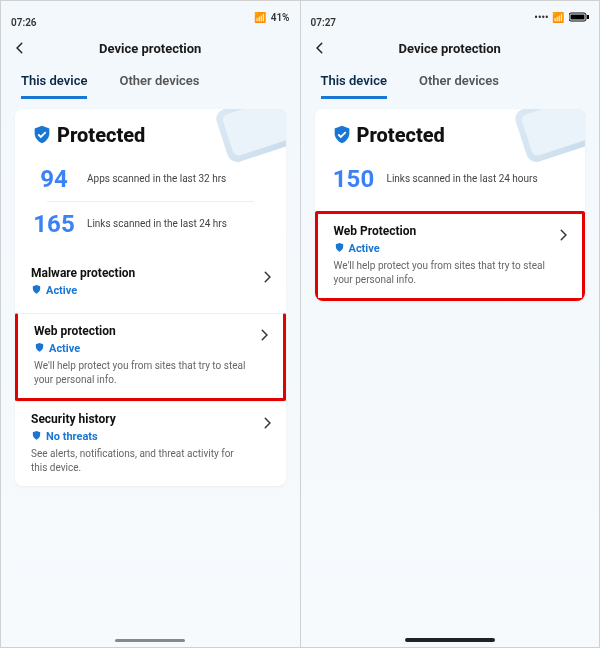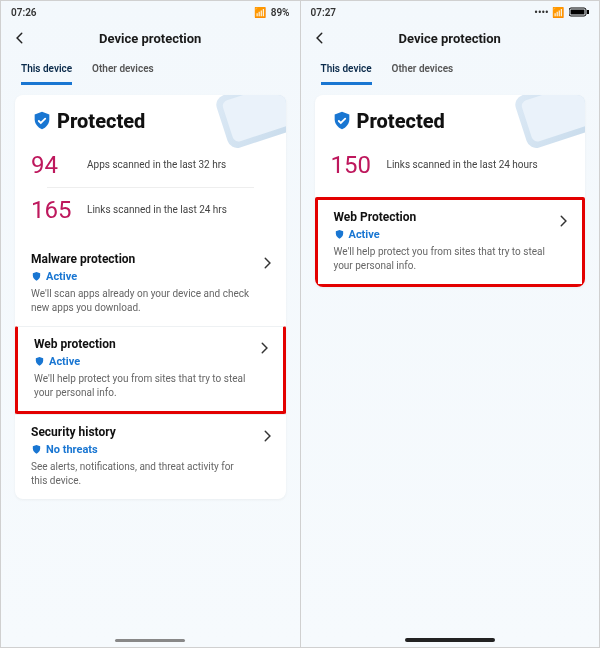--- a/index.html
+++ b/index.html
@@ -1,58 +1,58 @@
 <!DOCTYPE html>
 <html><head>
 <meta charset="utf-8">
 <style>
   * { box-sizing: border-box; margin: 0; padding: 0; font-family: -apple-system, "Segoe UI", Roboto, Arial, sans-serif; }
   body { width: 600px; height: 648px; background: #fff; display: flex; border: 1px solid #d0d0d0; }
   .phone { flex: 1; background: linear-gradient(180deg,#f3f8fc 0%,#f6fafd 100%); display: flex; flex-direction: column; position: relative; overflow: hidden; }
   .phone + .phone { border-left: 1px solid #d0d0d0; }
-  .statusbar { height: 22px; display: flex; align-items: center; justify-content: space-between; padding: 8px 10px; font-size: 10px; font-weight: 600; color: #333; }
+  .statusbar { height: 22px; display: flex; justify-content: space-between; padding: 16px 10px; font-size: 10px; font-weight: 600; color: #333; }
   .statusbar .right { display: flex; align-items: center; gap: 4px; }
   .titlebar { display: flex; align-items: center; padding: 6px 10px 10px 10px; position: relative; justify-content: center; }
   .back { width: 18px; height: 18px; display: flex; align-items: center; justify-content: center; cursor: pointer; }
   .title { flex: 1; text-align: center; font-size: 13px; font-weight: 700; color: #1a1a1a; margin-left: -18px; }
-  .tabs { display: flex; gap: 20px; padding: 0 20px; font-size: 10px; }
+  .tabs { display: flex; gap: 32px; padding: 0 20px; font-size: 13px; }
   .tab { padding: 6px 0 8px 0; color: #555; font-weight: 600; cursor: pointer; border-bottom: 3px solid transparent; }
   .tab.active { color: #0a2a4a; border-bottom-color: #1976d2; }
   .card { margin: 10px 14px 0 14px; background: #fff; border-radius: 8px; box-shadow: 0 1px 3px rgba(0,0,0,0.05); position: relative; overflow: hidden; }
   .phone-illus { position: absolute; top: -12px; right: -24px; width: 90px; height: 55px; background: linear-gradient(135deg,#dce9f5,#c5d9ea); border-radius: 10px; transform: rotate(-18deg); }
   .phone-illus::after { content:""; position:absolute; inset:6px; background:#eaf2fa; border-radius:6px; }
   .hero { padding: 14px 16px 10px 16px; }
   .hero-top { display: flex; align-items: center; gap: 4px; }
   .shield-lg { width: 22px; height: 22px; }
   .hero-title { font-size: 20px; font-weight: 800; color: #111; }
   .stats { padding: 2px 16px 12px 16px; }
   .stat-row { display: flex; align-items: center; gap: 10px; padding: 6px 0; }
-  .stat-num { font-size: 24px; font-weight: 400; color: #be185d; min-width: 46px; }
+  .stat-num { font-size: 24px; font-weight: 700; color: #3b82f6; min-width: 46px; text-align: center; }
   .stat-text { font-size: 10px; color: #444; line-height: 1.25; }
   .divider { height:1px; background:#eee; margin: 2px 16px; }
   .section { padding: 10px 22px 12px 16px; position: relative; }
   .section + .section { border-top: 1px solid #eef1f3; }
   .sec-title { font-size: 12px; font-weight: 700; color: #111; margin-bottom: 4px; }
-  .sec-status { display: flex; align-items: center; gap: 4px; font-size: 11px; font-weight: 700; color: #1976d2; margin-bottom: 4px; }
+  .sec-status { display: flex; align-items: flex-start; gap: 4px; font-size: 11px; font-weight: 700; color: #1976d2; margin-bottom: 4px; }
   .sec-desc { font-size: 10px; color: #666; line-height: 1.35; max-width: 220px; }
   .chev { position: absolute; right: 12px; top: 14px; width: 14px; height: 14px; }
   .highlight { border: 3px solid #e30000; border-radius: 2px; }
   .homebar { position: absolute; bottom: 5px; left: 50%; transform: translateX(-50%); width: 90px; height: 4px; background: #222; border-radius: 2px; }
   .homebar.android { width: 70px; height: 3px; background: #888; }
   svg { display: block; }
 </style>
 </head>
 <body>
 
 <div class="phone">
   <div class="statusbar">
     <span>07:26</span>
     <span class="right">
       <span>📶</span>
-      <span>89%</span>
+      <span>41%</span>
     </span>
   </div>
   <div class="titlebar">
     <span class="back">
       <svg viewBox="0 0 24 24" width="14" height="14">
           <path d="M15 4l-8 8 8 8" stroke="#222" stroke-width="2.5" fill="none" stroke-linecap="round"></path>
         </svg>
     </span>
     <div class="title">Device protection</div>
   </div>
@@ -87,21 +87,20 @@
     </div>
 
     <div class="section">
       <div class="sec-title">Malware protection</div>
       <div class="sec-status">
         <svg width="11" height="11" viewBox="0 0 24 24">
             <path d="M12 2l8 3v5c0 5-3.5 9-8 11-4.5-2-8-6-8-11V5l8-3z" fill="#1976d2"></path>
           </svg>
         <span>Active</span>
       </div>
-      <div class="sec-desc">We'll scan apps already on your device and check new apps you download.</div>
       <svg class="chev" viewBox="0 0 24 24">
           <path d="M9 4l8 8-8 8" stroke="#333" stroke-width="2.5" fill="none" stroke-linecap="round"></path>
         </svg>
     </div>
 
     <div class="section highlight">
       <div class="sec-title">Web protection</div>
       <div class="sec-status">
         <svg width="11" height="11" viewBox="0 0 24 24">
             <path d="M12 2l8 3v5c0 5-3.5 9-8 11-4.5-2-8-6-8-11V5l8-3z" fill="#1976d2"></path>

